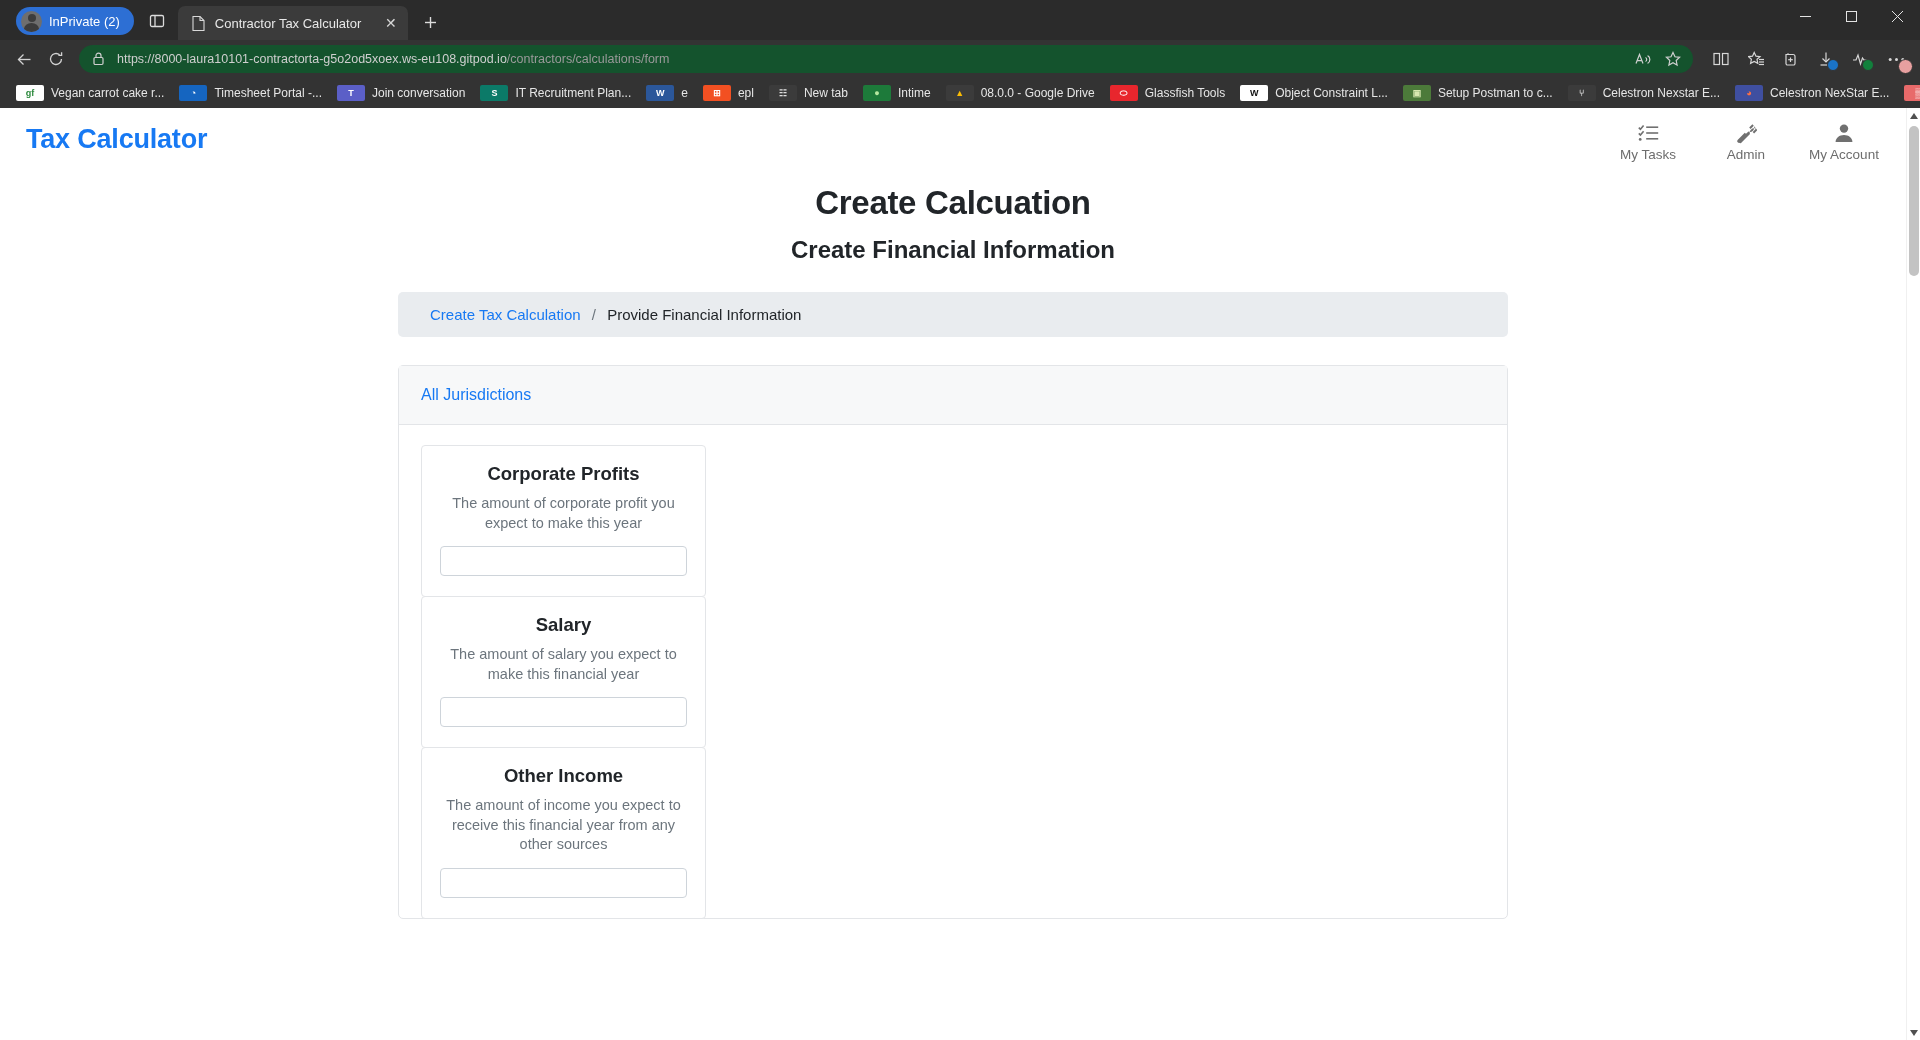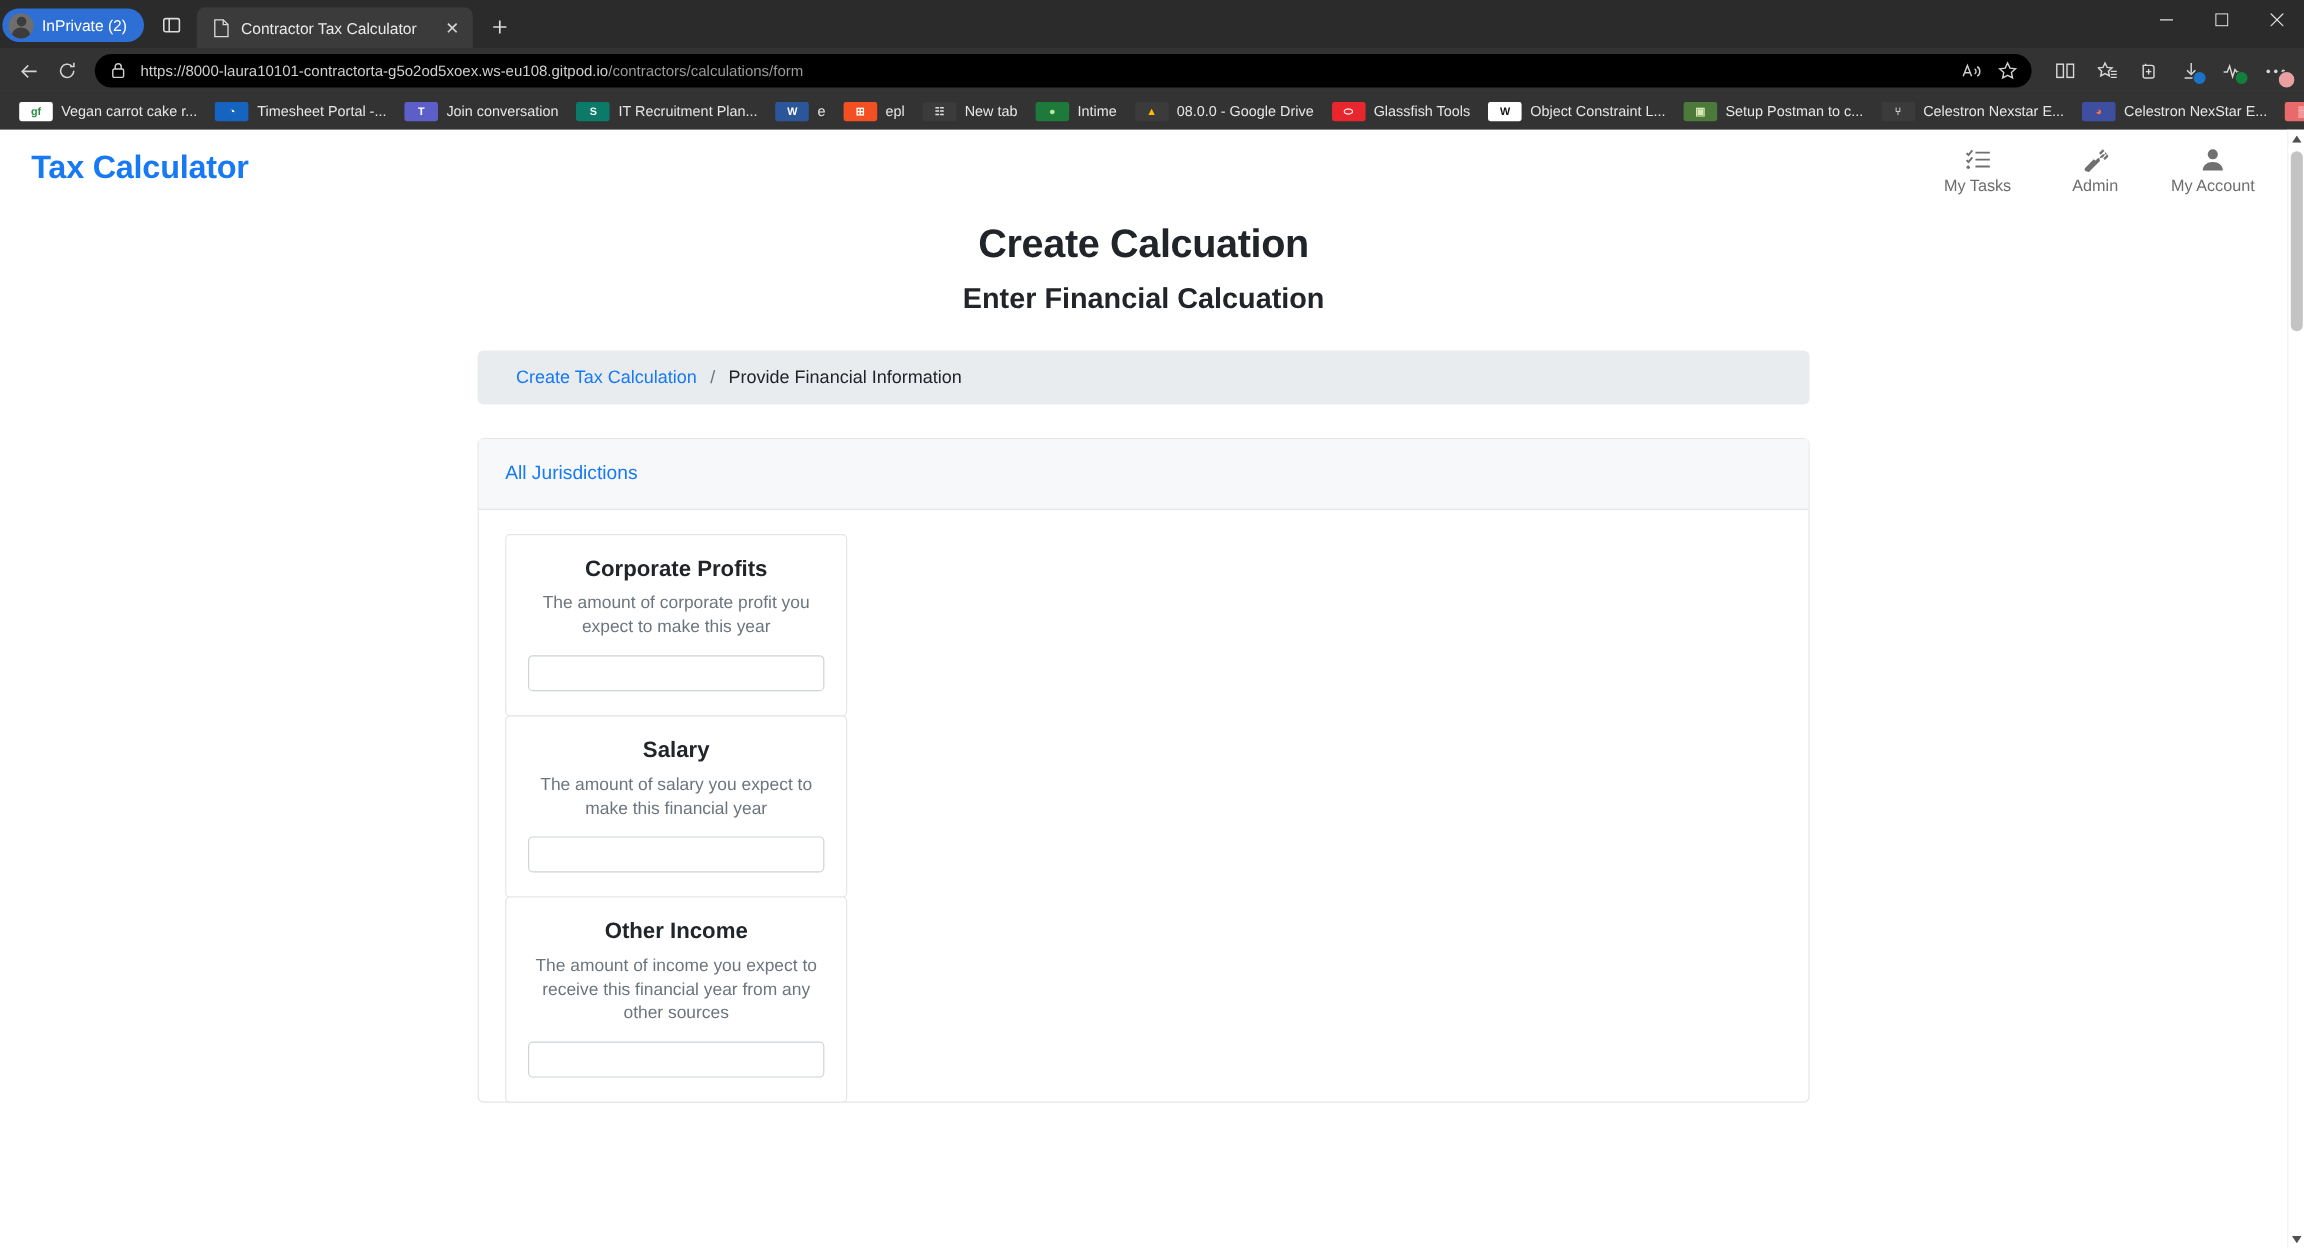--- a/index.html
+++ b/index.html
@@ -11,21 +11,21 @@
     font-family: "Liberation Sans", sans-serif;
     background: #202124;
   }
 
   
   .browser { width: 1920px; height: 1040px; display: flex; flex-direction: column; background: #2b2b2b; }
 
   
   .tabstrip {
     height: 40px; background: #2b2b2b; display: flex; align-items: flex-end;
-    padding: 0 8px 0 2px; position: relative; flex: 0 0 40px;
+    padding: 0 8px 0 16px; position: relative; flex: 0 0 40px;
   }
   .inprivate-pill {
     display: flex; align-items: center; gap: 7px;
     background: #2d6fd4; color: #ffffff; border-radius: 16px;
     height: 28px; padding: 0 14px 0 5px; margin-bottom: 5px; font-size: 13px;
     white-space: nowrap;
   }
   .inprivate-avatar {
     width: 21px; height: 21px; border-radius: 50%;
     background: #6e6e6e; position: relative; overflow: hidden; flex: none;
@@ -63,21 +63,21 @@
     color: #e3e3e3; font-size: 11px;
   }
 
   
   .navbar { height: 38px; background: #333333; display: flex; align-items: center; padding: 0 8px; flex: 0 0 38px; }
   .navbtn {
     width: 32px; height: 30px; display: flex; align-items: center; justify-content: center;
     color: #d3d3d3; border-radius: 4px; flex: none;
   }
   .omnibox {
-    flex: 1; height: 28px; background: #000000; border-radius: 14px;
+    flex: 1; height: 28px; background: #14532d; border-radius: 14px;
     display: flex; align-items: center; padding: 0 6px 0 12px; margin: 0 7px;
     min-width: 0;
   }
   .omnibox .lock { width: 17px; height: 17px; margin-right: 9px; flex: none; }
   .url { font-size: 12.5px; color: #cfcfcf; white-space: nowrap; overflow: hidden; flex: 1; }
   .url .dim { color: #9a9a9a; }
   .omnibox-right { display: flex; align-items: center; gap: 2px; }
   .obicon { width: 28px; height: 26px; display:flex; align-items:center; justify-content:center; color:#d0d0d0; border-radius:4px; }
   .toolbar-icons { display: flex; align-items: center; gap: 3px; padding-left: 5px; }
   .tbicon {
@@ -410,21 +410,21 @@
                 <circle cx="10" cy="5.6" r="4.2"></circle>
                 <path d="M1.6 19c0-4.3 3.8-7.1 8.4-7.1s8.4 2.8 8.4 7.1z"></path>
               </svg>
             </span>
             <span class="lbl">My Account</span>
           </div>
         </div>
       </div>
 
       <h1 class="title-main">Create Calcuation</h1>
-      <h2 class="title-sub">Enter Financial Calcuation</h2>
+      <h2 class="title-sub">Create Financial Information</h2>
 
       <div class="content-col">
 
         <div class="breadcrumb">
           <a href="#">Create Tax Calculation</a>
           <span class="sep">/</span>
           <span>Provide Financial Information</span>
         </div>
 
         <div class="panel">

